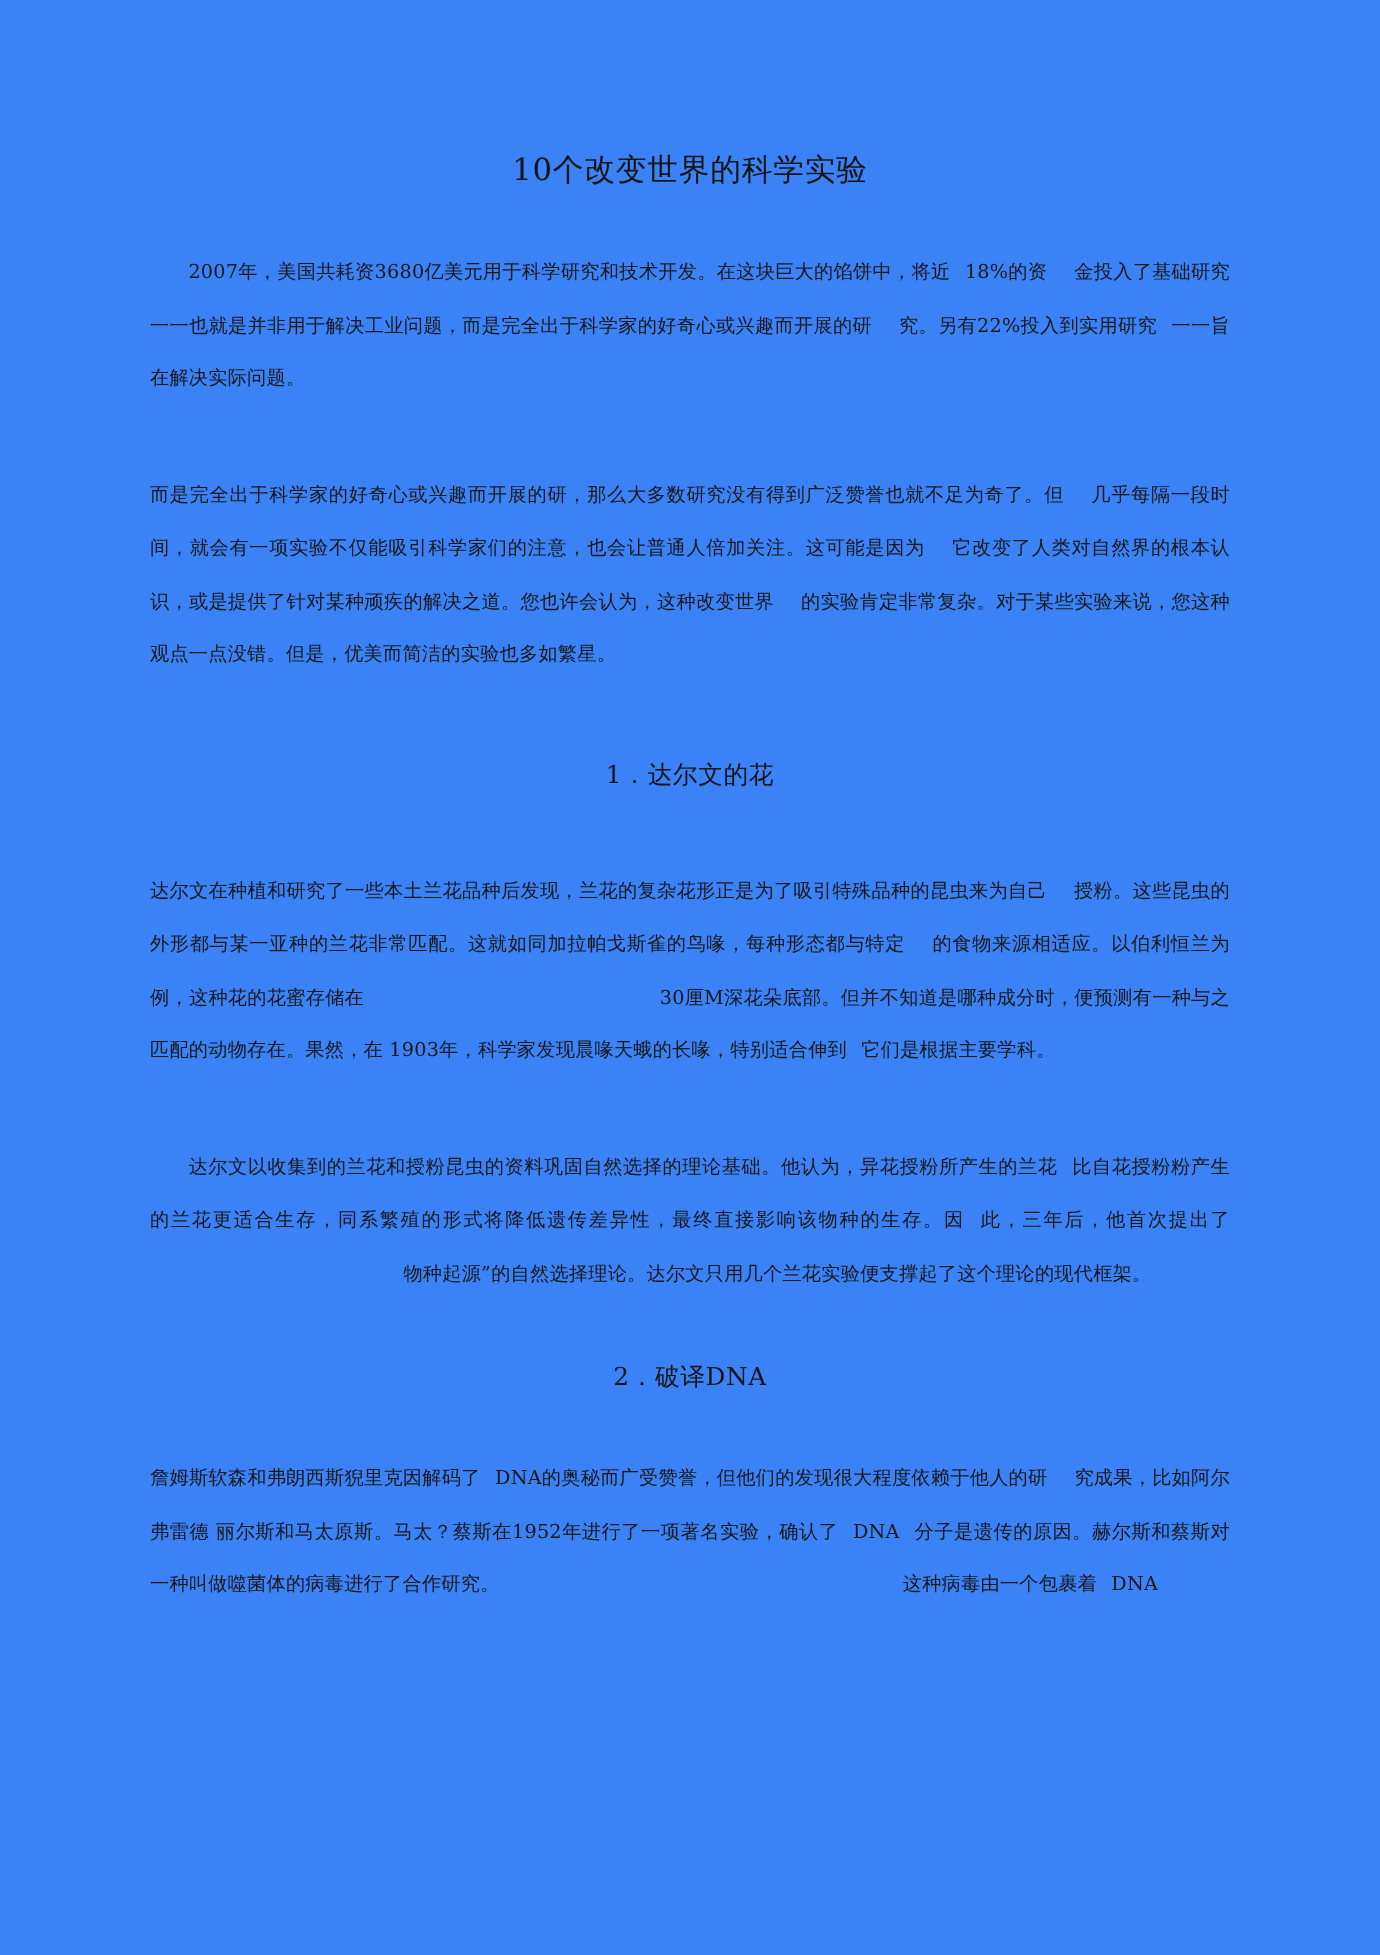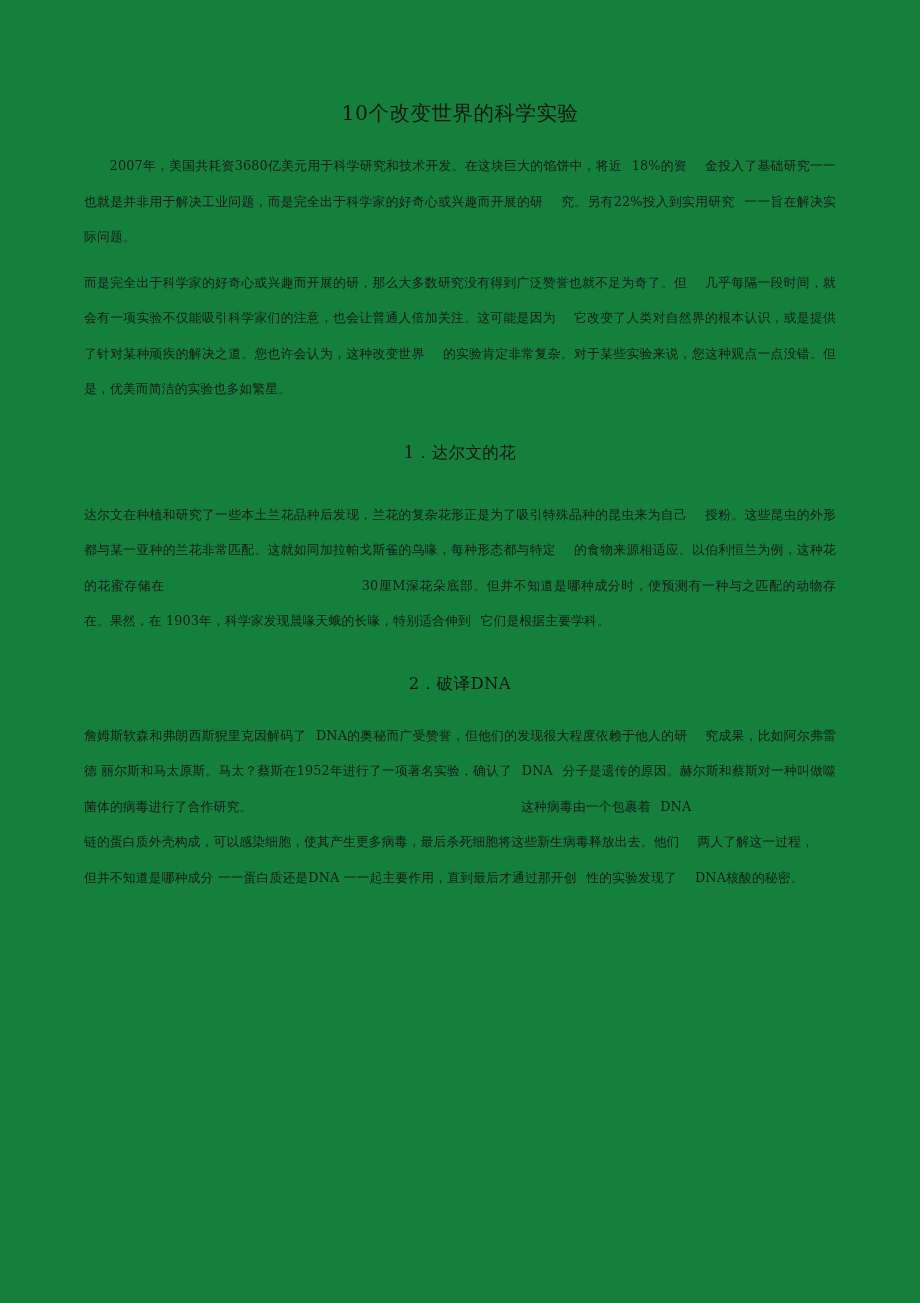--- a/index.html
+++ b/index.html
@@ -11,21 +11,21 @@
   body {
     font-family: "DejaVu Serif", "Liberation Serif", serif;
     color: #1a1a1a;
     -webkit-font-smoothing: antialiased;
   }
   .page {
     position: relative;
     width: 920px;
     height: 1303px;
     margin: 0 auto;
-    background: #15803d;
+    background: #3b82f6;
     overflow: hidden;
     box-sizing: border-box;
   }
   .content {
     position: absolute;
     left: 84px;
     top: 0;
     width: 752px;
   }
 
@@ -48,21 +48,21 @@
     text-align: center;
     color: #141414;
     margin: 12px;
     letter-spacing: 0.4px;
   }
 
   p.para {
     font-family: "DejaVu Serif", "Liberation Serif", serif;
     font-size: 12.8px;
     line-height: 35.5px;
-    margin: 0;
+    margin: 16px;
     color: #181818;
     text-align: justify;
     text-justify: inter-character;
     word-break: break-all;
     letter-spacing: 0.15px;
   }
   p.para.indent { text-indent: 2em; }
   p.para.last-left { text-align: left; }
 
   
@@ -106,29 +106,29 @@
 
 
     <div style="height:9px"></div>
 
     <p class="para">
       <span>达尔文在种植和研究了一些本土兰花品种后发现，兰花的复杂花形正是为了吸引特殊品种的昆虫来为自己</span><span class="gap-md"></span><span>授粉。这些昆虫的外形都与某一亚种的兰花非常匹配。这就如同加拉帕戈斯雀的鸟喙，每种形态都与特定</span><span class="gap-md"></span><span>的食物来源相适应。以伯利恒兰为例，这种花的花蜜存储在</span><span class="gap-xl"></span><span>30厘M深花朵底部。但并不知道是哪种成分</span><span>时，便预测有一种与之匹配的动物存在。果然，在 1903年，科学家发现晨喙天蛾的长喙，特别适合伸到</span><span class="gap-sm"></span><span>它们是根据主要学科。</span>
     </p>
 
     <div style="height:10px"></div>
 
+    <p class="para indent">
+      <span>达尔文以收集到的兰花和授粉昆虫的资料巩固自然选择的理论基础。他认为，异花授粉所产生的兰花</span><span class="gap-sm"></span><span>比自花授粉粉产生的兰花更适合生存，同系繁殖的形式将降低遗传差异性，最终直接影响该物种的生存。因</span><span class="gap-sm"></span><span>此，三年后，他首次提出了</span><span class="gap-xxl"></span><span>物种起源”的自然选择理论。达尔文只用几个兰花实验便支撑起了这个理论的</span><span>现代框架。</span>
+    </p>
 
     <div style="height:12px"></div>
 
     <h2 class="section-title">2．破译DNA</h2>
 
     <div style="height:11px"></div>
 
     <p class="para">
       <span>詹姆斯软森和弗朗西斯猊里克因解码了</span><span class="gap-sm"></span><span>DNA的奥秘而广受赞誉，但他们的发现很大程度依赖于他人的研</span><span class="gap-md"></span><span>究成果，比如阿尔弗雷德 丽尔斯和马太原斯。马太？蔡斯在1952年进行了一项著名实验，确认了</span><span class="gap-sm"></span><span class="lat">DNA</span><span class="gap-sm"></span><span>分子是遗传的原因。赫尔斯和蔡斯对一种叫做噬菌体的病毒进行了合作研究。</span><span class="gap-hd"></span><span>这种病毒由一个包裹着</span><span class="gap-sm"></span><span class="lat">DNA</span>
     </p>
 
-    <p class="para last-left">
-      <span>链的蛋白质外壳构成，可以感染细胞，使其产生更多病毒，最后杀死细胞将这些新生病毒释放出去。他们</span><span class="gap-md"></span><span>两人了解这一过程，</span><span class="gap-md"></span><span>但并不知道是哪种成分 一一蛋白质还是DNA 一一起主要作用，直到最后才通过那开创</span><span class="gap-sm"></span><span>性的实验发现了</span><span class="gap-md"></span><span>DNA核酸的秘密。</span>
-    </p>
 
   </div>
 </div>
 
 </body></html>

